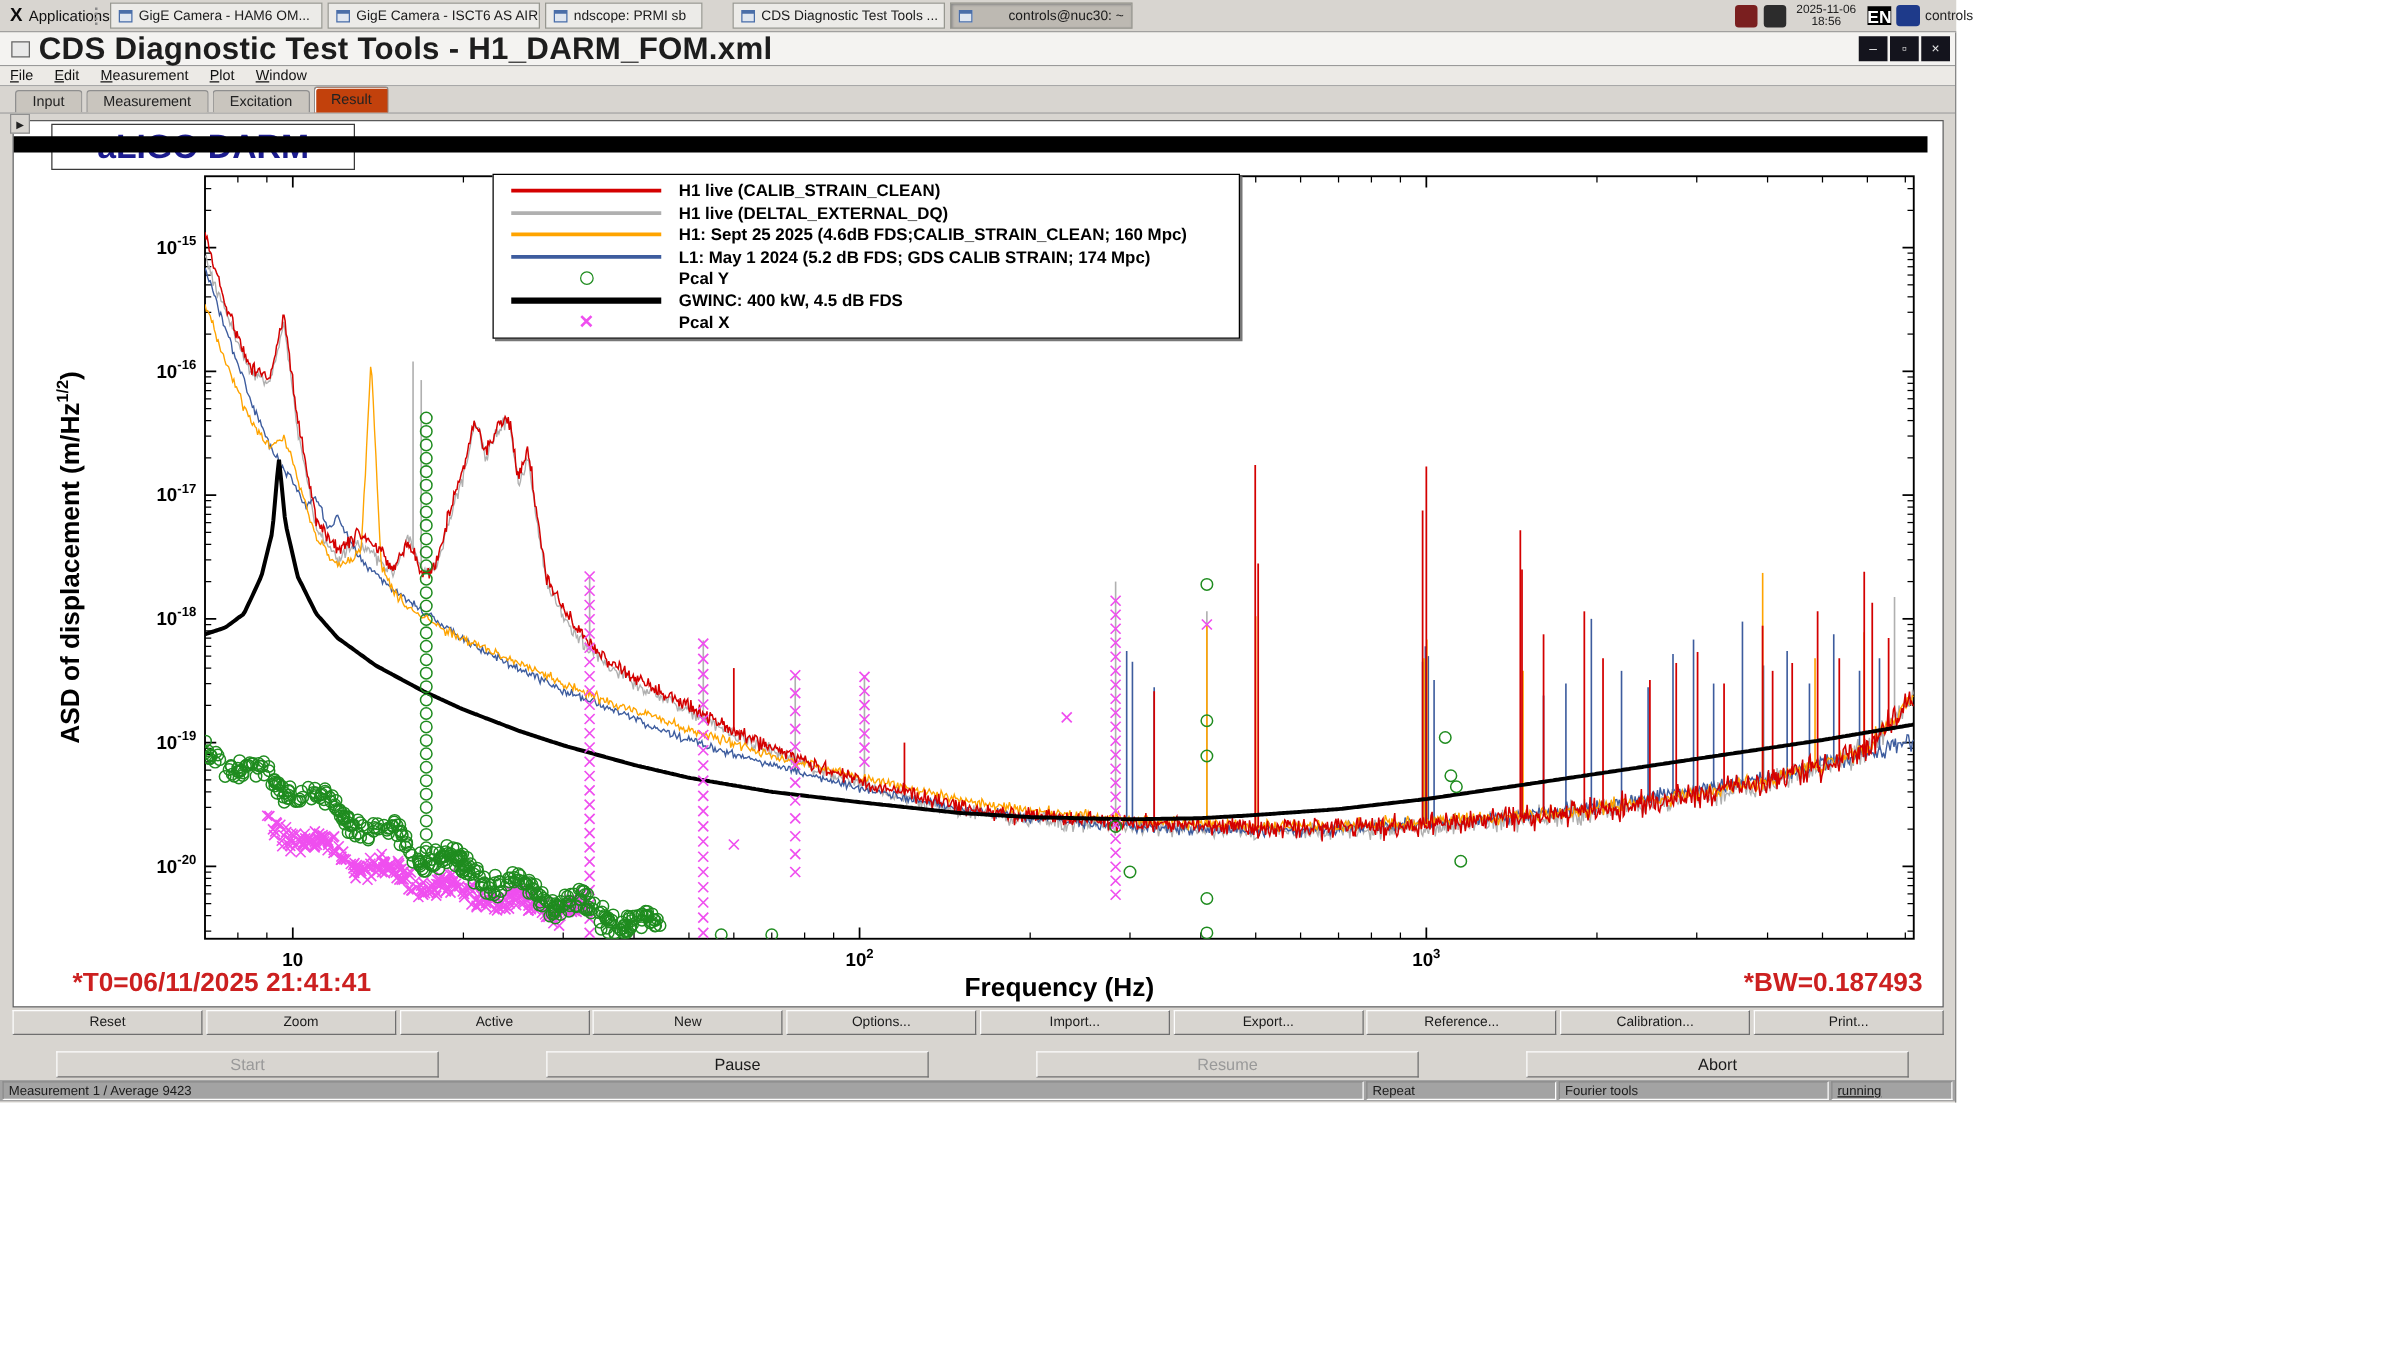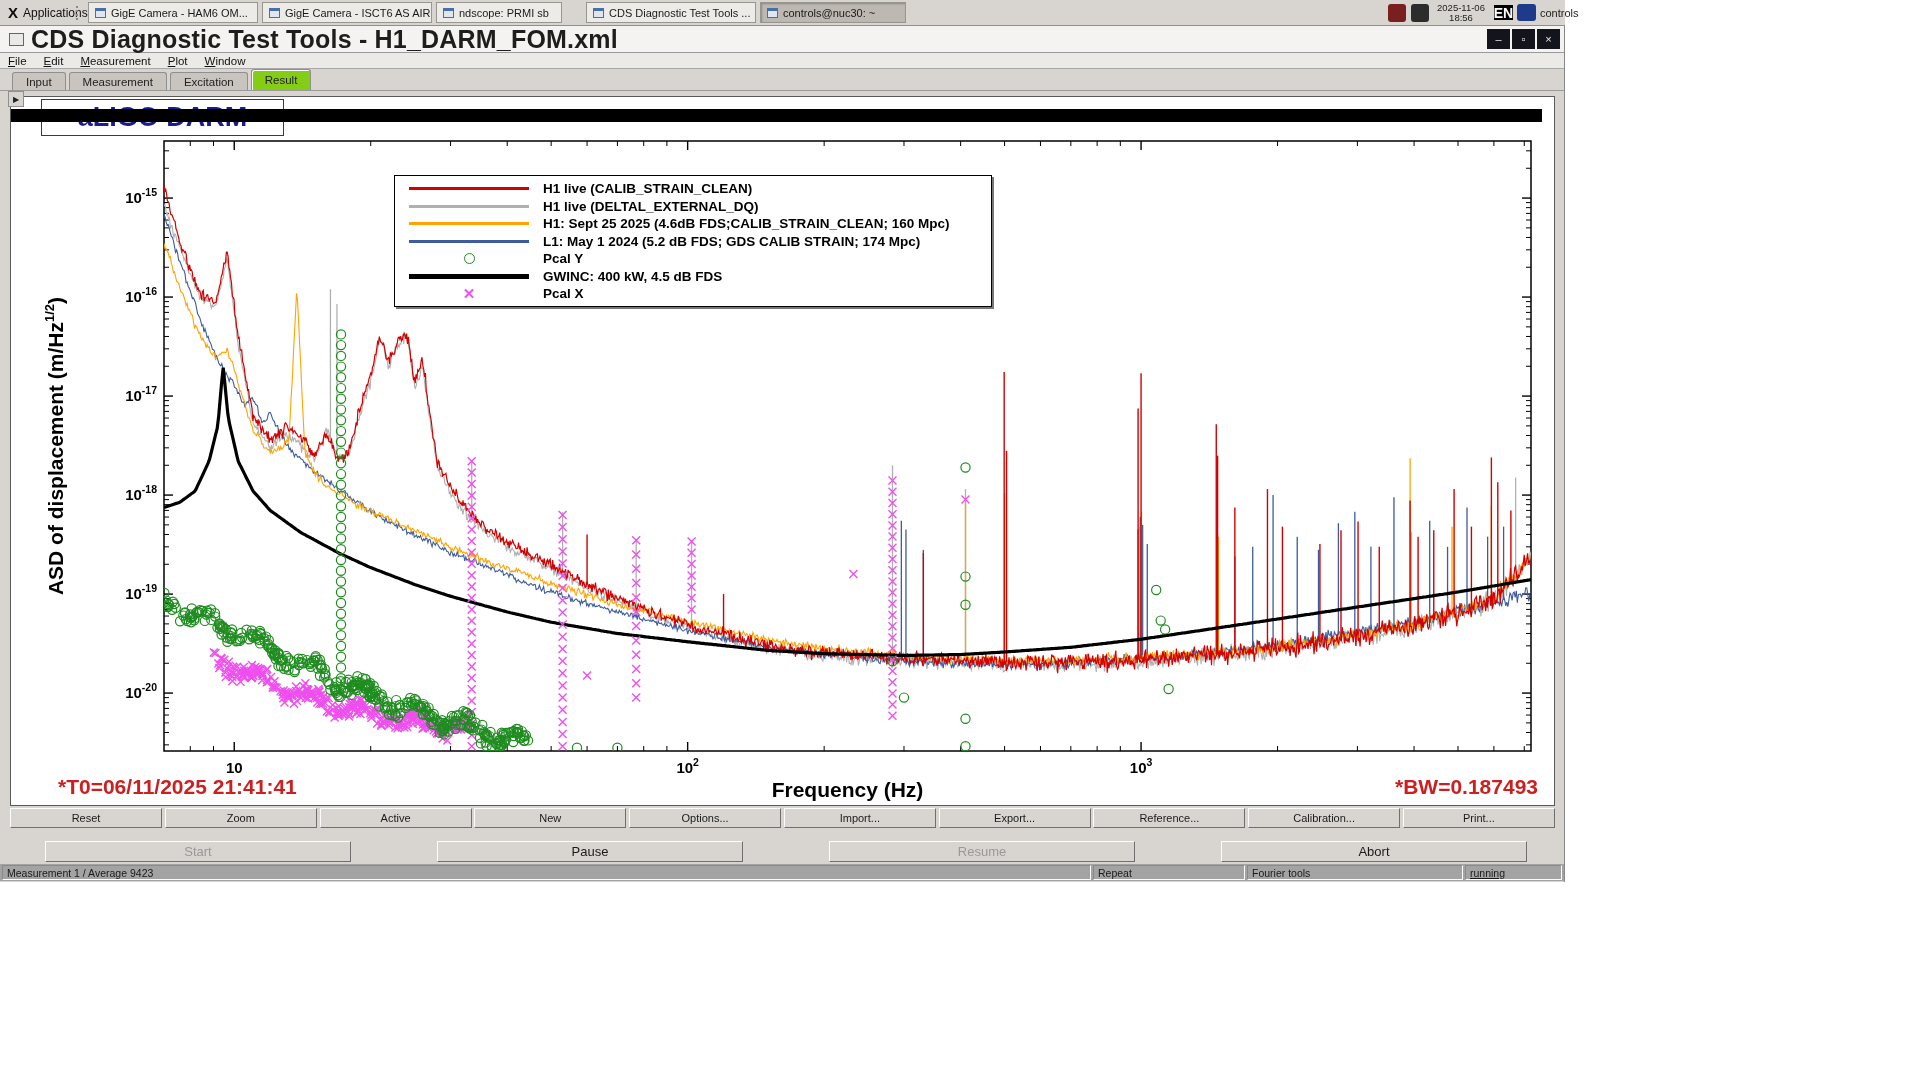--- a/index.html
+++ b/index.html
@@ -26,33 +26,33 @@
   .win-icon { width:15px; height:13px; border:1px solid #666; background:#e9e9e9; margin:0 7px 0 9px; flex:none; }
   .title { font-size:25px; font-weight:bold; color:#1d1d1d; letter-spacing:0.2px; }
   .win-btns { position:absolute; right:4px; top:3px; display:flex; gap:2px; }
   .win-btn { width:23px; height:20px; background:#14141d; color:#e8e8e8; font-size:11px; display:flex; align-items:center; justify-content:center; cursor:default; }
 
   .menubar { position:absolute; left:0; top:27px; width:100%; height:16px; background:#eceae6; border-bottom:1px solid #a8a8a8; display:flex; align-items:center; gap:17px; padding-left:8px; font-size:11.5px; color:#111; }
   .menu-item u { text-decoration:underline; }
 
   .tabbar { position:absolute; left:0; top:43px; width:100%; height:22px; background:#d8d5d0; border-bottom:1px solid #9a9a9a; display:flex; align-items:flex-end; gap:3px; padding-left:12px; }
   .tab { height:18px; padding:0 13px; font-size:11.5px; color:#222; background:#c9c5be; border:1px solid #8f8f8f; border-bottom:none; border-radius:3px 3px 0 0; display:flex; align-items:center; }
-  .tab.active { background:#84cc16; height:21px; box-shadow:inset 1px 1px 0 #fcfcfc; }
+  .tab.active { background:#c2410c; height:21px; box-shadow:inset 1px 1px 0 #fcfcfc; }
 
   .content { position:absolute; left:0; top:65px; width:100%; height:717px; background:#d8d5d0; }
   .side-arrow { position:absolute; left:8px; top:0px; width:16px; height:16px; background:#d8d5d0; border:1px solid #8f8f8f; font-size:8px; color:#222; display:flex; align-items:center; justify-content:center; z-index:9; }
 
   .panel { position:absolute; left:10px; top:5px; width:1545px; height:710px; background:#ffffff; border:1px solid #5a5a5a; }
   .black-bar { position:absolute; left:0; top:12px; width:1531px; height:13px; background:#000; z-index:5; }
   .plot-title { position:absolute; left:30px; top:2px; width:243px; height:37px; background:#fff; border:1px solid #3a3a3a; z-index:4; display:flex; align-items:center; justify-content:center; font-size:27px; font-weight:bold; color:#1c1c8f; }
   #plot-svg { position:absolute; left:0; top:0; z-index:1; }
   .ticklab { font-family:"Liberation Sans",sans-serif; font-size:15px; font-weight:bold; fill:#000; }
   .axlab { font-family:"Liberation Sans",sans-serif; font-size:21px; font-weight:bold; fill:#000; }
 
-  .legend { position:absolute; left:383px; top:42px; width:598px; height:132px; background:#fff; border:1.5px solid #000; box-shadow:2px 2px 0 #777; z-index:6; padding:4px 0; display:flex; flex-direction:column; justify-content:space-between;margin-top:36px; }
+  .legend { position:absolute; left:383px; top:42px; width:598px; height:132px; background:#fff; border:1.5px solid #000; box-shadow:2px 2px 0 #777; z-index:6; padding:4px 0; display:flex; flex-direction:column; justify-content:space-between; }
   .legend-row { display:flex; align-items:center; height:17px; }
   .l-sample { width:148px; flex:none; display:flex; align-items:center; justify-content:center; }
   .l-label { font-size:13.5px; font-weight:bold; color:#000; white-space:nowrap; }
 
   .t0 { position:absolute; left:47px; top:678px; font-size:21px; font-weight:bold; color:#cc2020; z-index:3; }
   .bw { position:absolute; right:16px; top:678px; font-size:21px; font-weight:bold; color:#cc2020; z-index:3; }
 
   
   .btn { background:#d8d5d0; border:1px solid; border-color:#fdfdfd #6f6f6f #6f6f6f #fdfdfd; color:#1a1a1a; display:flex; align-items:center; justify-content:center; }
   .row1 { position:absolute; left:10px; top:782px; width:1545px; display:flex; justify-content:space-between; }
@@ -82,21 +82,21 @@
     <span>GigE Camera - ISCT6 AS AIR</span>
   </div>
   <div class="tb-item" style="left:436px;width:126px;">
     <span class="tb-icon"></span>
     <span>ndscope: PRMI sb</span>
   </div>
   <div class="tb-item" style="left:586px;width:170px;">
     <span class="tb-icon"></span>
     <span>CDS Diagnostic Test Tools ...</span>
   </div>
-  <div class="tb-item active" style="left:760px;width:146px;">
+  <div class="tb-item active" style="left:760px;width:146px;justify-content:space-between;">
     <span class="tb-icon"></span>
     <span>controls@nuc30: ~</span>
   </div>
 
   <div class="tray-red"></div>
   <div class="tray-dark"></div>
   <div class="clock">
     <div>2025-11-06</div>
     <div>18:56</div>
   </div>

